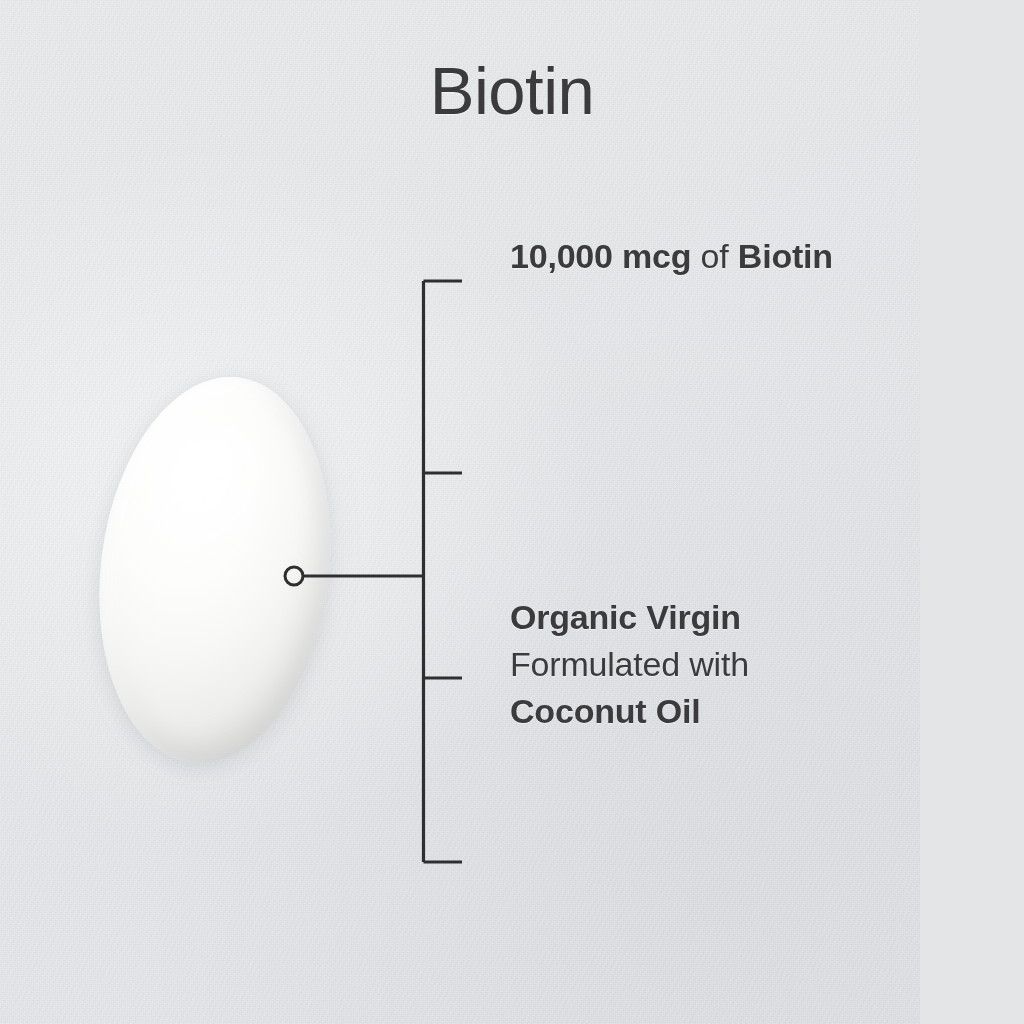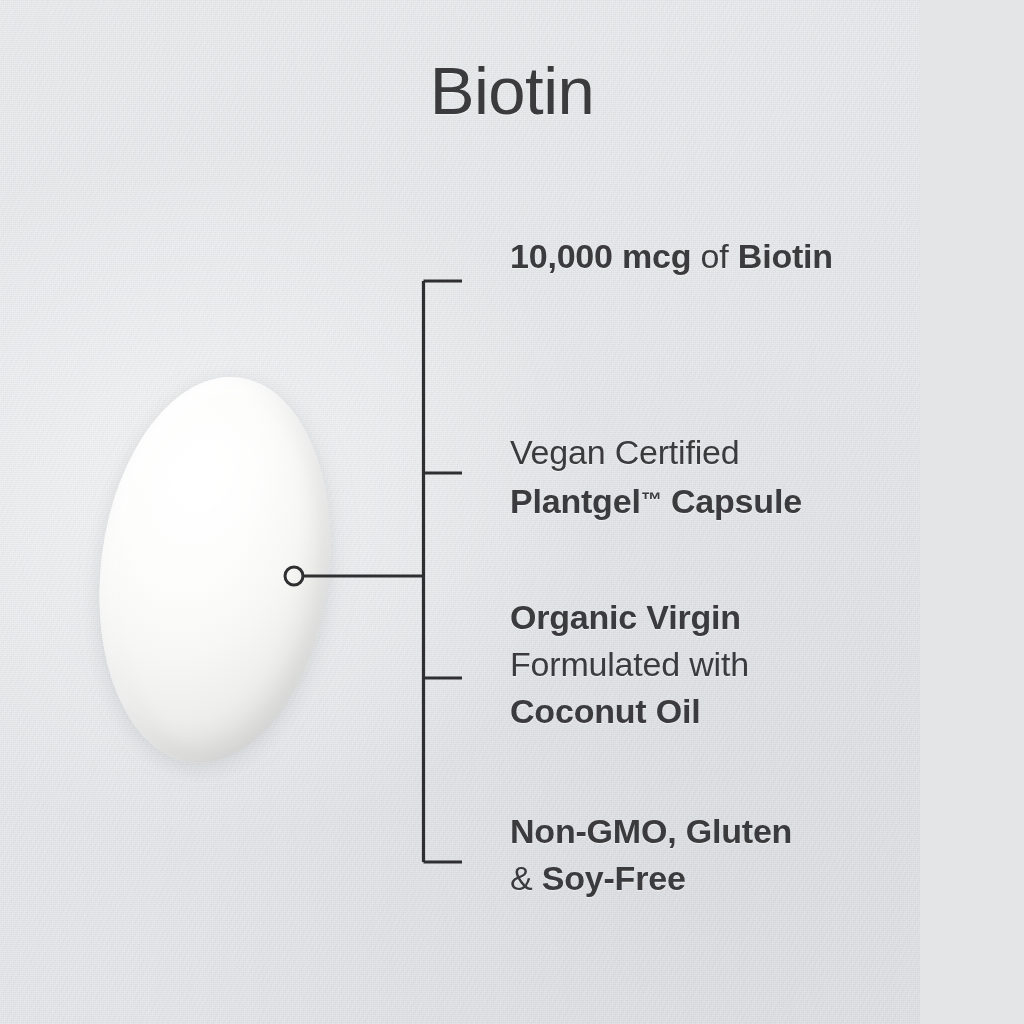--- a/index.html
+++ b/index.html
@@ -168,43 +168,27 @@
     </g>
     <circle cx="294" cy="576" r="9" fill="none" stroke="#2f2f31" stroke-width="3"></circle>
   </svg>
 
   <div class="feature" id="feature-1">
     <div>
       <span class="bold">10,000 mcg</span><span class="reg"> of </span><span class="bold">Biotin</span>
     </div>
   </div>
 
-  <div class="feature" id="feature-2">
-    <div>
-      <span class="reg">Vegan Certified</span>
-    </div>
-    <div>
-      <span class="bold">Plantgel</span><span class="bold tm">™</span><span class="bold"> Capsule</span>
-    </div>
-  </div>
 
   <div class="feature" id="feature-3">
     <div>
       <span class="bold">Organic Virgin</span>
     </div>
     <div>
       <span class="reg">Formulated with</span>
     </div>
     <div>
       <span class="bold">Coconut Oil</span>
     </div>
   </div>
 
-  <div class="feature" id="feature-4">
-    <div>
-      <span class="bold">Non-GMO, Gluten</span>
-    </div>
-    <div>
-      <span class="reg">&amp; </span><span class="bold">Soy-Free</span>
-    </div>
-  </div>
 
 </div>
 
 </body></html>

